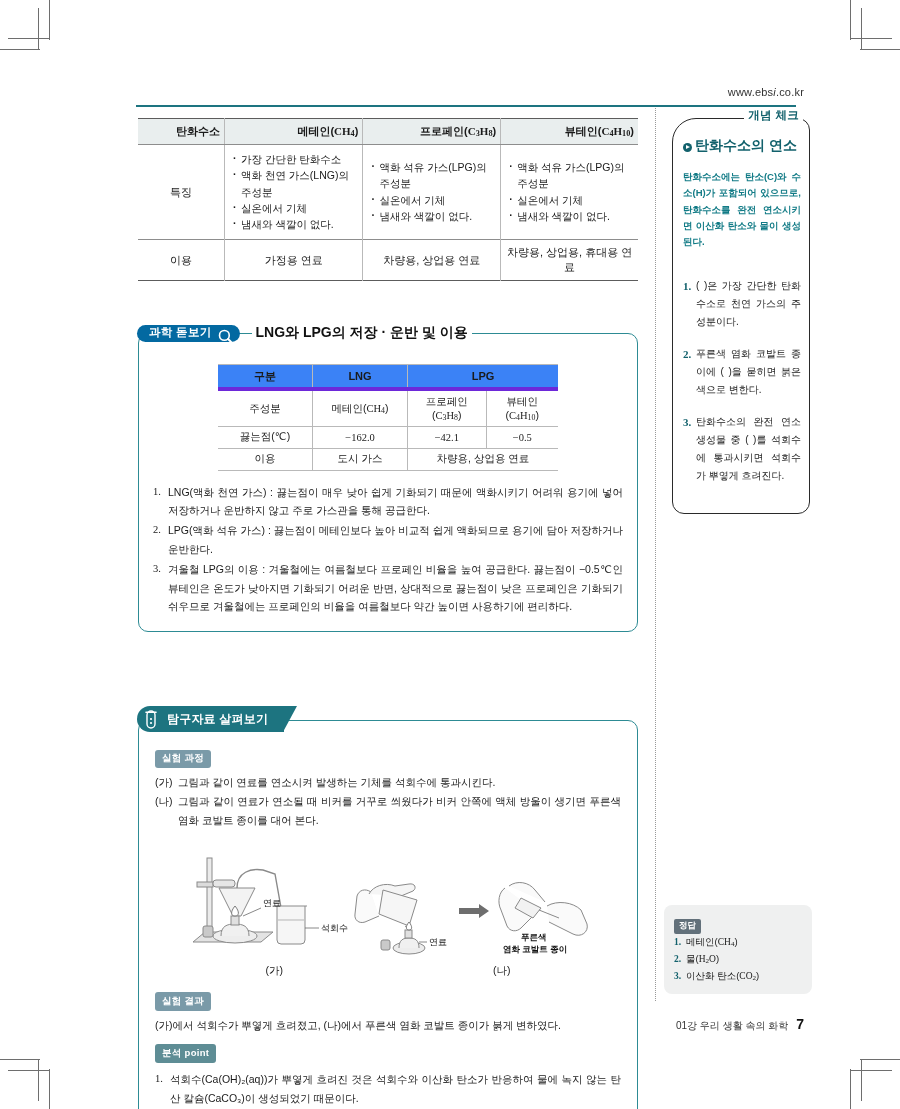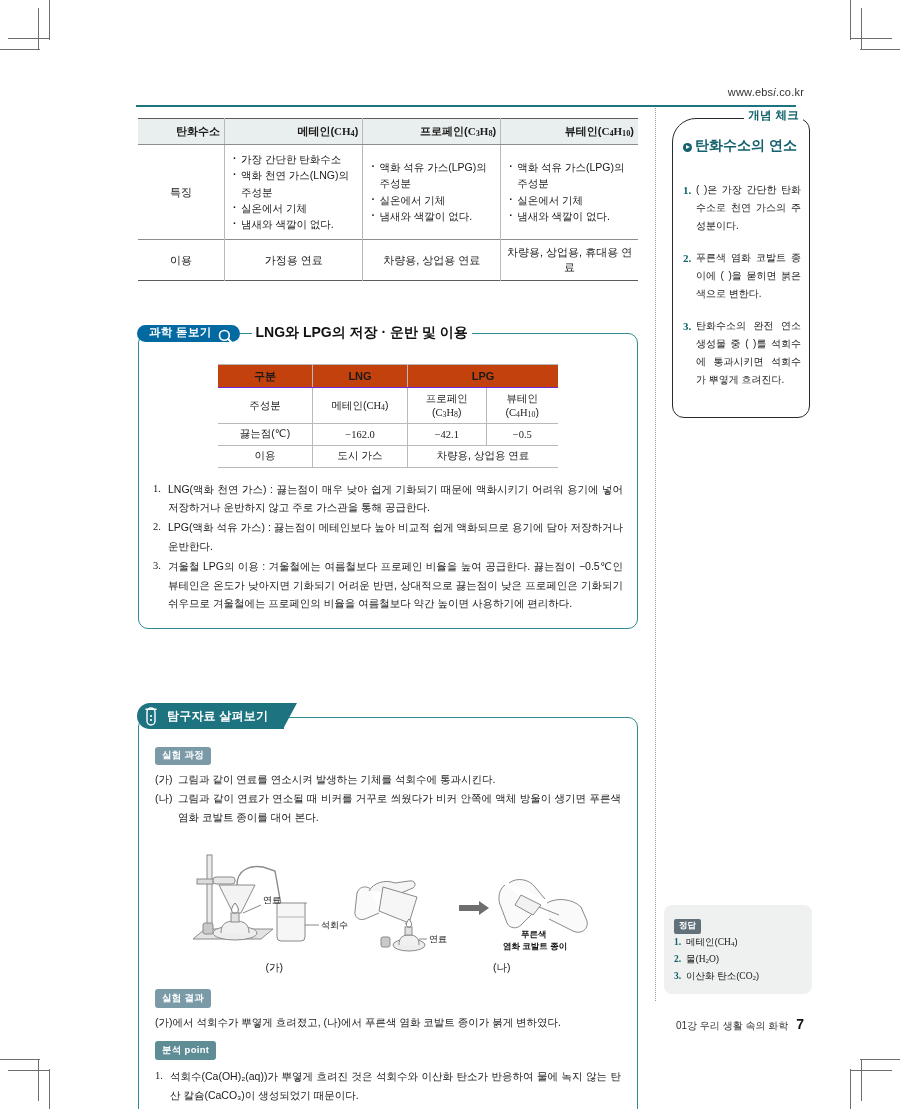--- a/index.html
+++ b/index.html
@@ -191,23 +191,23 @@
     font-size: 10.5px;
     border-top: 1.4px solid #5c5c5c;
     border-bottom: 1.4px solid #5c5c5c;
   }
   table.tbl2 th, table.tbl2 td {
     border: 1px solid #b9b9b9;
     text-align: center;
     padding: 3.5px 4px;
   }
   table.tbl2 thead th {
-    background: #c2410c;
-    font-weight: 700;
-    border-bottom: 1px solid #6d28d9;
+    background: #3b82f6;
+    font-weight: 700;
+    border-bottom: 4px solid #6d28d9;
     font-size: 11px;
   }
   table.tbl2 tr > *:first-child { border-left: none; }
   table.tbl2 tr > *:last-child { border-right: none; }
 
   
   ol.nlist {
     list-style: none;
     counter-reset: n;
     margin: 12px 0 0 0;
@@ -745,20 +745,21 @@
   </div>
 
   <div class="side">
     <div class="side-card">
       <div class="side-head">개념 체크</div>
 
       <div class="chk-title">
         <span class="chk-dot"></span>
         <span>탄화수소의 연소</span>
       </div>
+      <div class="chk-body">탄화수소에는 탄소(C)와 수소(H)가 포함되어 있으므로, 탄화수소를 완전 연소시키면 이산화 탄소와 물이 생성된다.</div>
 
       <ol class="qlist">
         <li>(        )은 가장 간단한 탄화수소로 천연 가스의 주성분이다.</li>
         <li>푸른색 염화 코발트 종이에 (        )을 묻히면 붉은색으로 변한다.</li>
         <li>탄화수소의 완전 연소 생성물 중 (        )를 석회수에 통과시키면 석회수가 뿌옇게 흐려진다.</li>
       </ol>
     </div>
   </div>
 
   <div class="ans-box">

